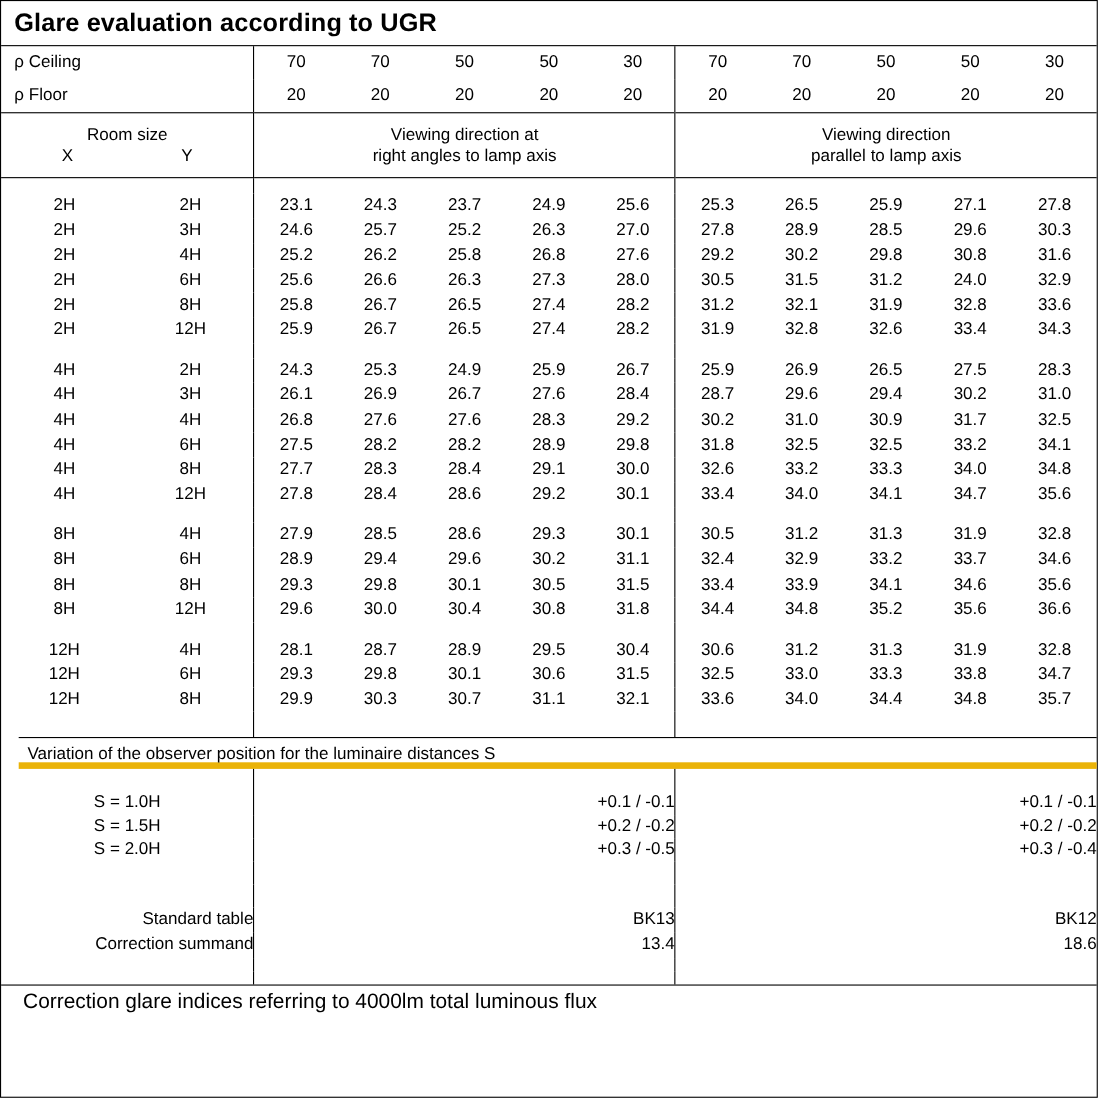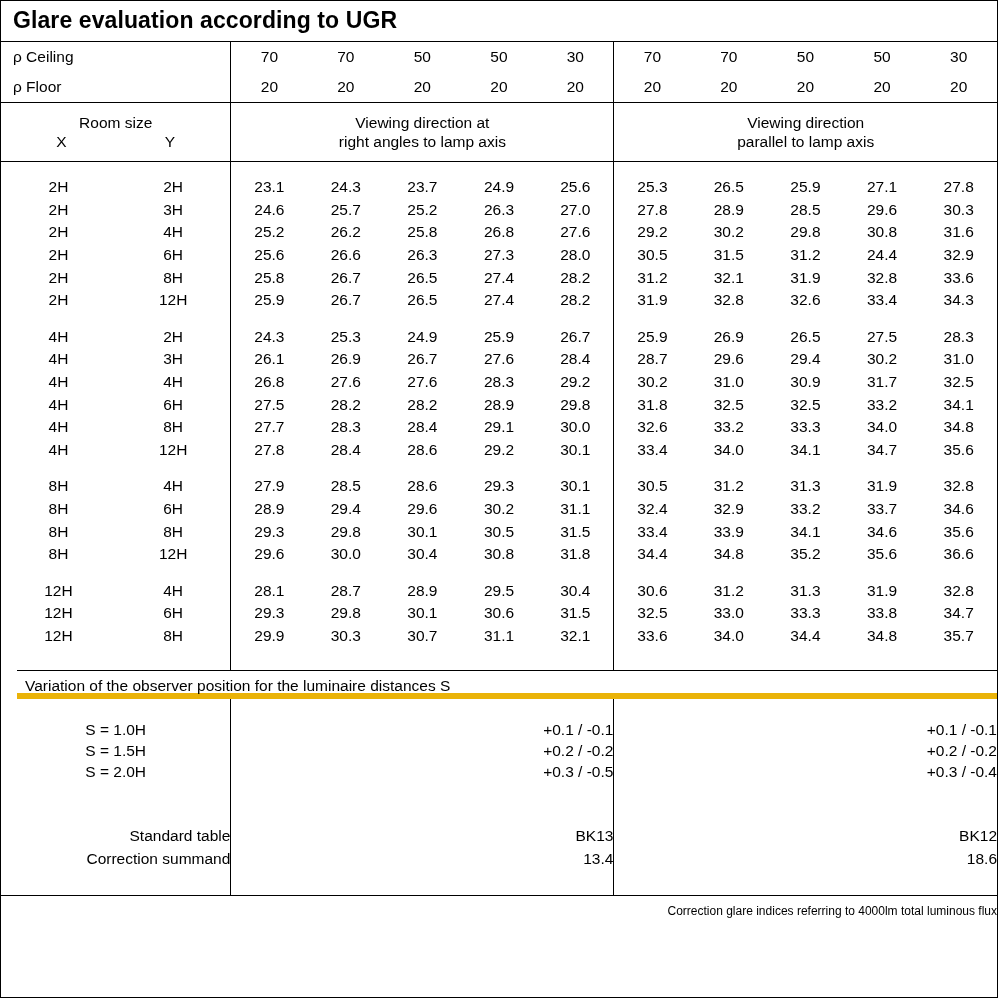--- a/index.html
+++ b/index.html
@@ -130,24 +130,23 @@
   .std-block td {
     font-size: 15.5px;
     height: 23px;
     text-align: right;
   }
 
   .footer-note {
     border-top: 1px solid #000;
     height: 30px;
     line-height: 30px;
-    padding-left: 0;
-    font-size: 12px;
+    padding-left: 20px;
+    font-size: 19px;
     box-sizing: border-box;
-    text-align: right;
   }
   .pad-row td { height: 12px; }
 </style>
 </head>
 <body>
 
 <div class="sheet">
 
   <div class="title-row">
     <div class="title">Glare evaluation according to UGR</div>
@@ -302,21 +301,21 @@
         <td class="xcell">2H</td>
         <td class="ycell vsep">6H</td>
         <td class="num">25.6</td>
         <td class="num">26.6</td>
         <td class="num">26.3</td>
         <td class="num">27.3</td>
         <td class="num vsep">28.0</td>
         <td class="num">30.5</td>
         <td class="num">31.5</td>
         <td class="num">31.2</td>
-        <td class="num">24.4</td>
+        <td class="num">24.0</td>
         <td class="num">32.9</td>
       </tr>
       <tr>
         <td class="xcell">2H</td>
         <td class="ycell vsep">8H</td>
         <td class="num">25.8</td>
         <td class="num">26.7</td>
         <td class="num">26.5</td>
         <td class="num">27.4</td>
         <td class="num vsep">28.2</td>

